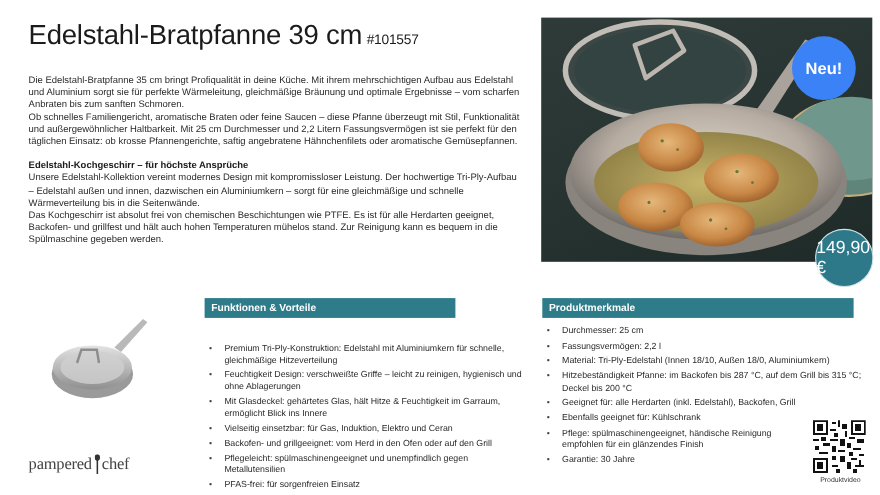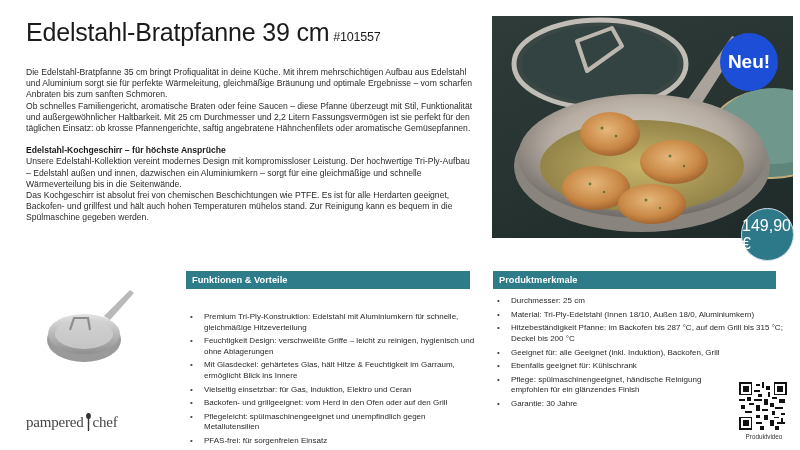--- a/index.html
+++ b/index.html
@@ -5,22 +5,22 @@
   html, body { margin:0; padding:0; }
   body { width:800px; height:450px; background:#ffffff; position:relative; overflow:hidden;
          font-family:"Liberation Sans", sans-serif; color:#1a1a1a; }
   .title { position:absolute; left:26px; top:18px; font-size:25px; font-weight:normal; color:#1b1b1b; letter-spacing:-0.2px; white-space:nowrap; }
   .title .sku { font-size:12.5px; margin-left:4px; }
   .intro { position:absolute; left:26px; top:67px; width:450px; font-size:8.6px; line-height:11.2px; color:#2a2a2a; }
   .intro p { margin:0; }
   .intro .sub { font-weight:bold; margin-top:11px; color:#1a1a1a; }
   .hero { position:absolute; left:492px; top:16px; width:301px; height:222px; overflow:hidden;
           background:linear-gradient(160deg,#2f3b39 0%,#263331 55%,#1f2a28 100%); }
-  .neu { position:absolute; left:720px; top:33px; width:58px; height:58px; border-radius:50%; background:#1d4ed8;
-         color:#fff; font-weight:bold; font-size:19px; display:flex; align-items:center; justify-content:center; }
+  .neu { position:absolute; left:720px; top:33px; width:58px; height:58px; border-radius:50%; background:#3b82f6;
+         color:#fff; font-weight:bold; font-size:15px; display:flex; align-items:center; justify-content:center; }
   .price { position:absolute; left:741px; top:208px; width:53px; height:53px; border-radius:50%; background:#2d7889;
            color:#fff; font-size:16px; display:flex; align-items:center; justify-content:center; border:1.5px solid #cfe3e8; box-sizing:border-box; }
   .panel-head { position:absolute; height:18px; background:#2e7b8a; color:#fff; font-weight:bold; font-size:9.3px;
                 line-height:18px; padding-left:6px; box-sizing:border-box; }
   ul.bullets { position:absolute; margin:0; padding:0; list-style:none; font-size:8px; line-height:10.5px; color:#2a2a2a; }
   ul.bullets li { position:relative; padding-left:16px; margin-bottom:3.2px; }
   ul.bullets li::before { content:"•"; position:absolute; left:2px; top:0; font-size:8px; color:#444; }
   .small-pan { position:absolute; left:44px; top:288px; width:92px; height:82px; }
   .logo { position:absolute; left:26px; top:413px; font-family:"Liberation Serif", serif; font-size:15px; color:#444; letter-spacing:-0.2px; white-space:nowrap; display:flex; align-items:flex-end;text-align:right; }
   .logo .spoon { display:inline-block; width:5px; height:18px; margin:0 2px; position:relative; }
@@ -112,37 +112,38 @@
   <span>pampered</span>
   <span class="spoon">
     <svg width="5" height="18" viewBox="0 0 5 18">
         <ellipse cx="2.5" cy="3" rx="2.4" ry="3" fill="#333"></ellipse>
         <rect x="1.8" y="5" width="1.4" height="13" fill="#333"></rect>
       </svg>
   </span>
   <span>chef</span>
 </div>
 
-<div class="panel-head" style="left:186px; top:271px; width:284px;">Funktionen &amp; Vorteile</div>
+<div class="panel-head" style="left:186px; top:271px; width:228px;">Funktionen &amp; Vorteile</div>
 <ul class="bullets" style="left:188px; top:296px; width:290px;margin-top:16px;">
   <li>Premium Tri-Ply-Konstruktion: Edelstahl mit Aluminiumkern für schnelle, gleichmäßige Hitzeverteilung</li>
   <li>Feuchtigkeit Design: verschweißte Griffe – leicht zu reinigen, hygienisch und ohne Ablagerungen</li>
   <li>Mit Glasdeckel: gehärtetes Glas, hält Hitze &amp; Feuchtigkeit im Garraum, ermöglicht Blick ins Innere</li>
   <li>Vielseitig einsetzbar: für Gas, Induktion, Elektro und Ceran</li>
   <li>Backofen- und grillgeeignet: vom Herd in den Ofen oder auf den Grill</li>
   <li>Pflegeleicht: spülmaschinengeeignet und unempfindlich gegen Metallutensilien</li>
   <li>PFAS-frei: für sorgenfreien Einsatz</li>
 </ul>
 
 <div class="panel-head" style="left:493px; top:271px; width:283px;">Produktmerkmale</div>
 <ul class="bullets" style="left:495px; top:296px; width:300px;">
   <li>Durchmesser: 25 cm</li>
+  <li>Fassungsvermögen: 2,2 l</li>
   <li style="white-space:nowrap;">Material: Tri-Ply-Edelstahl (Innen 18/10, Außen 18/0, Aluminiumkern)</li>
   <li>Hitzebeständigkeit Pfanne: im Backofen bis 287 °C, auf dem Grill bis 315 °C; Deckel bis 200 °C</li>
-  <li>Geeignet für: alle Geeignet (inkl. Induktion), Backofen, Grill</li>
+  <li>Geeignet für: alle Herdarten (inkl. Edelstahl), Backofen, Grill</li>
   <li>Ebenfalls geeignet für: Kühlschrank</li>
   <li style="width:200px;">Pflege: spülmaschinengeeignet, händische Reinigung empfohlen für ein glänzendes Finish</li>
   <li>Garantie: 30 Jahre</li>
 </ul>
 
 <svg class="qr" viewBox="0 0 25 25" shape-rendering="crispEdges">
   <rect width="25" height="25" fill="#fff"></rect>
   <g fill="#111">
     <rect x="0" y="0" width="7" height="7"></rect>
       <rect x="1" y="1" width="5" height="5" fill="#fff"></rect>

